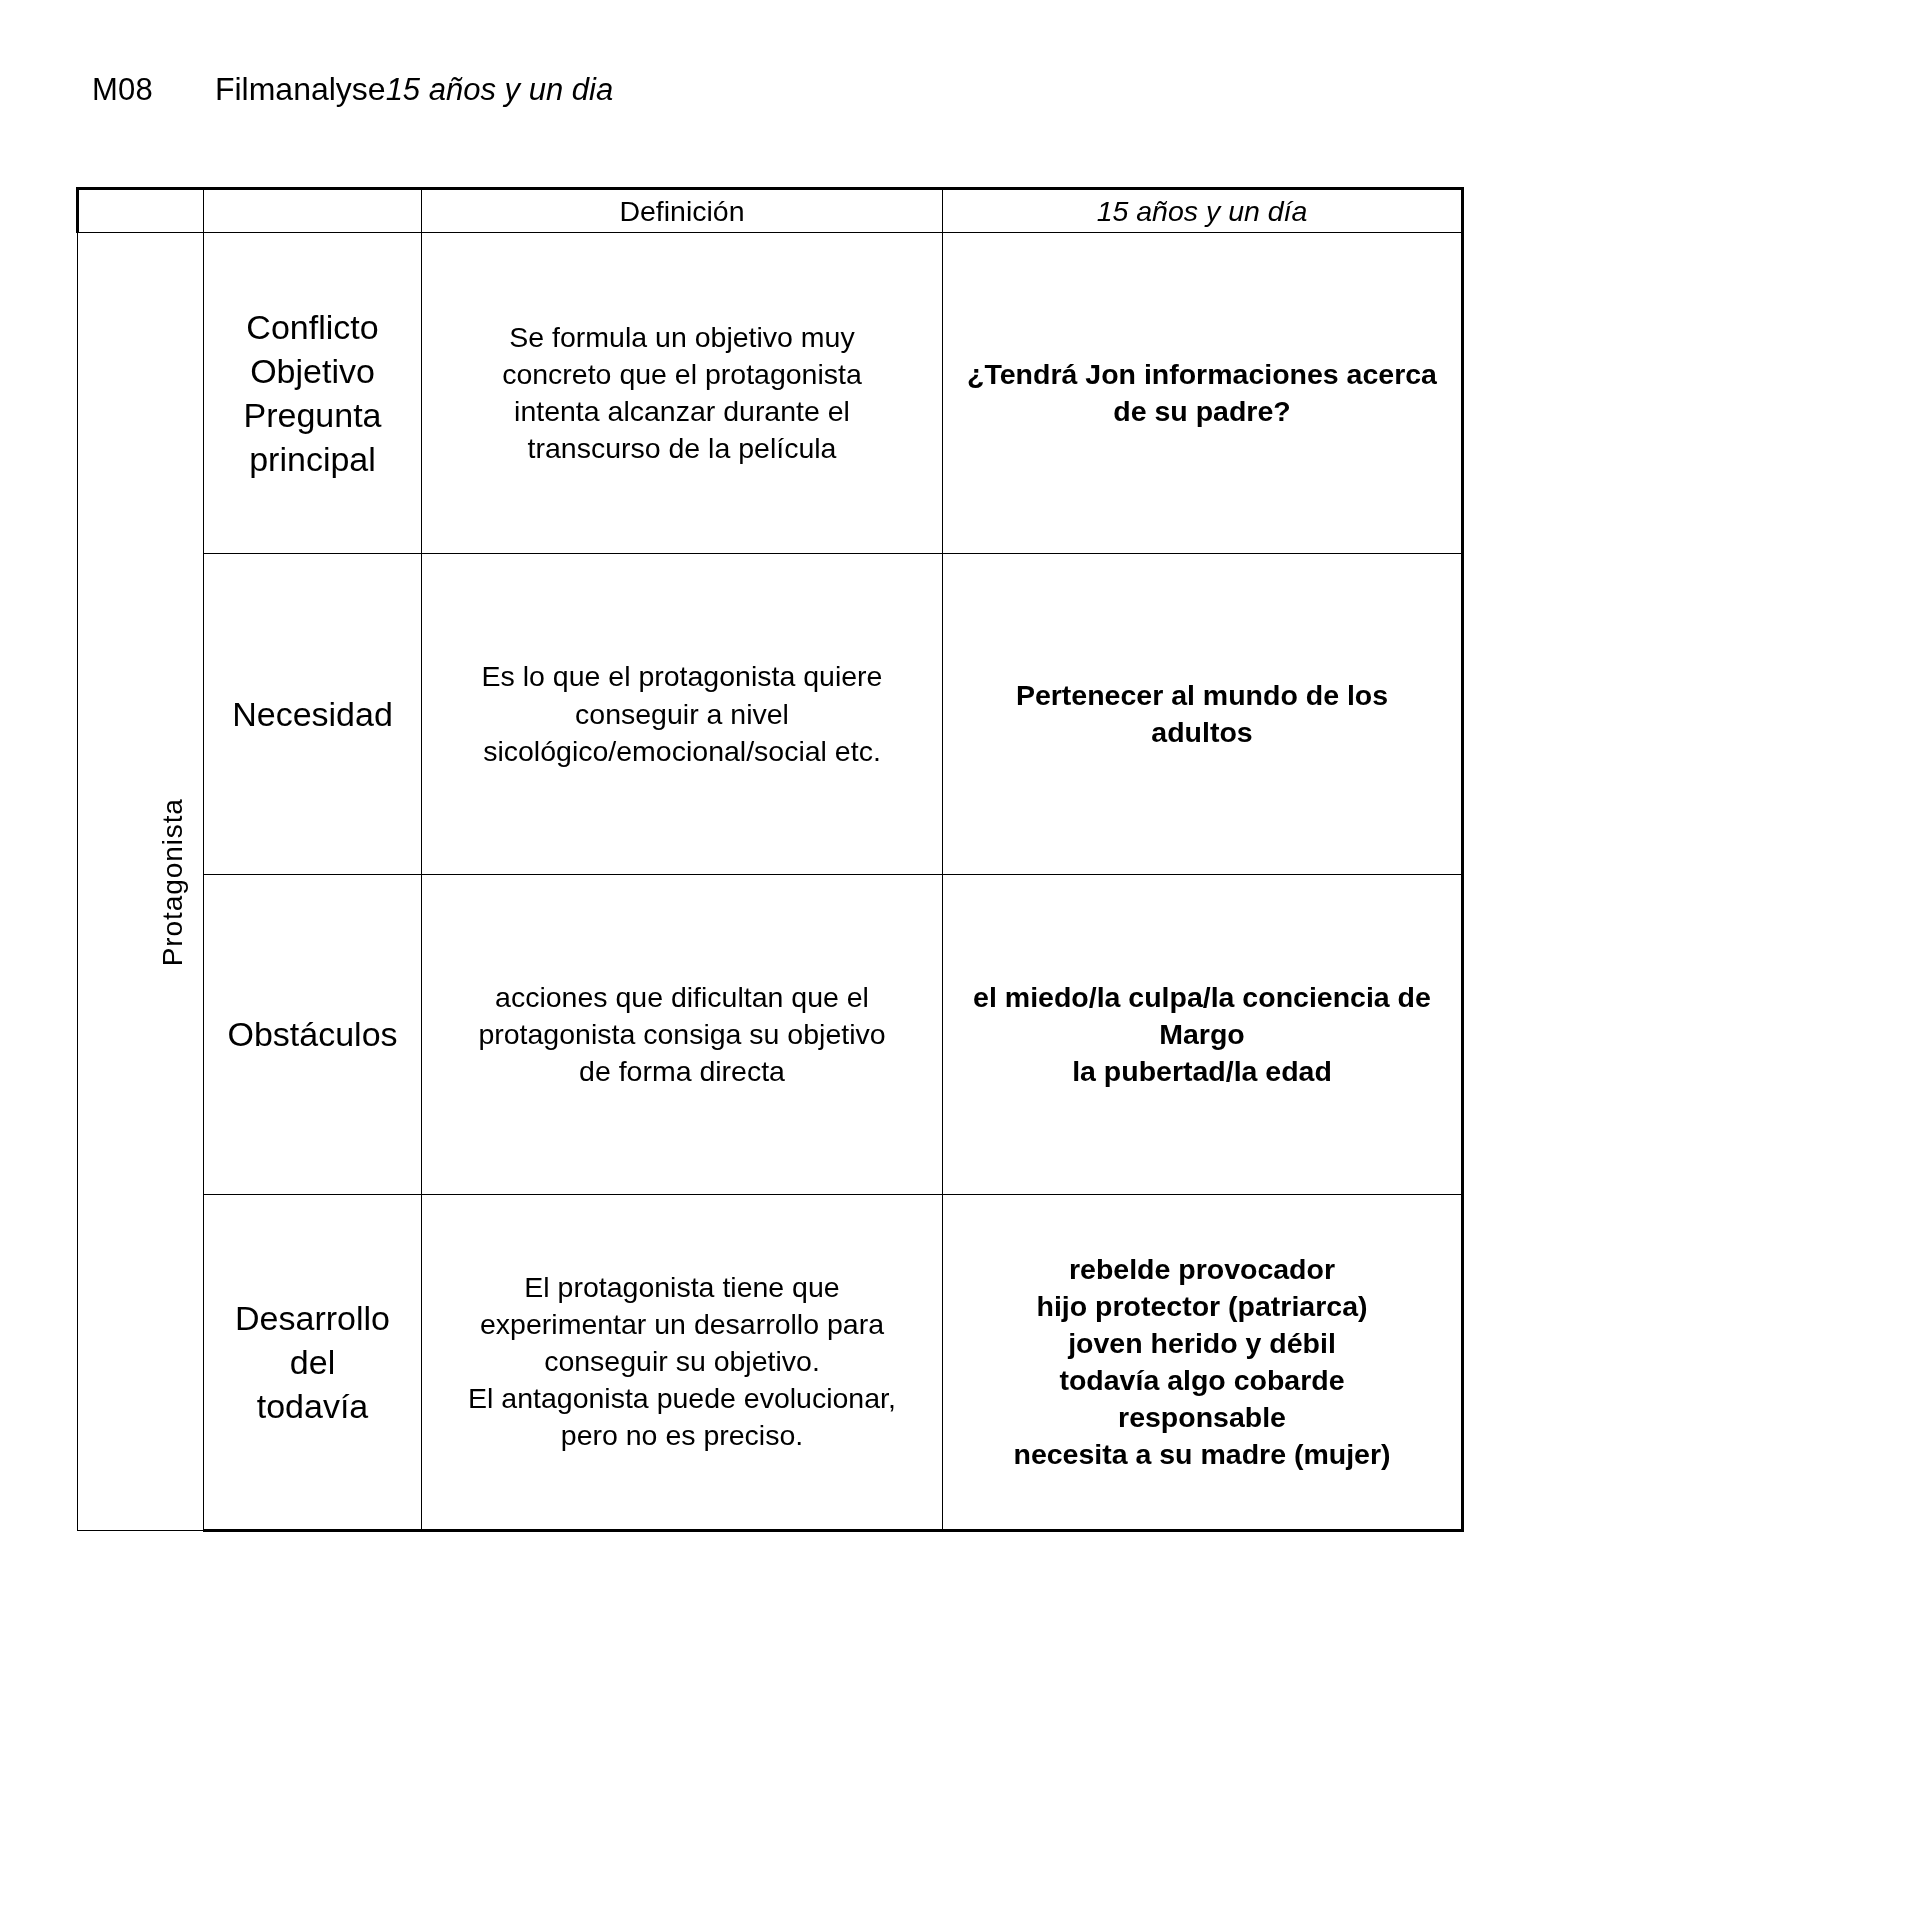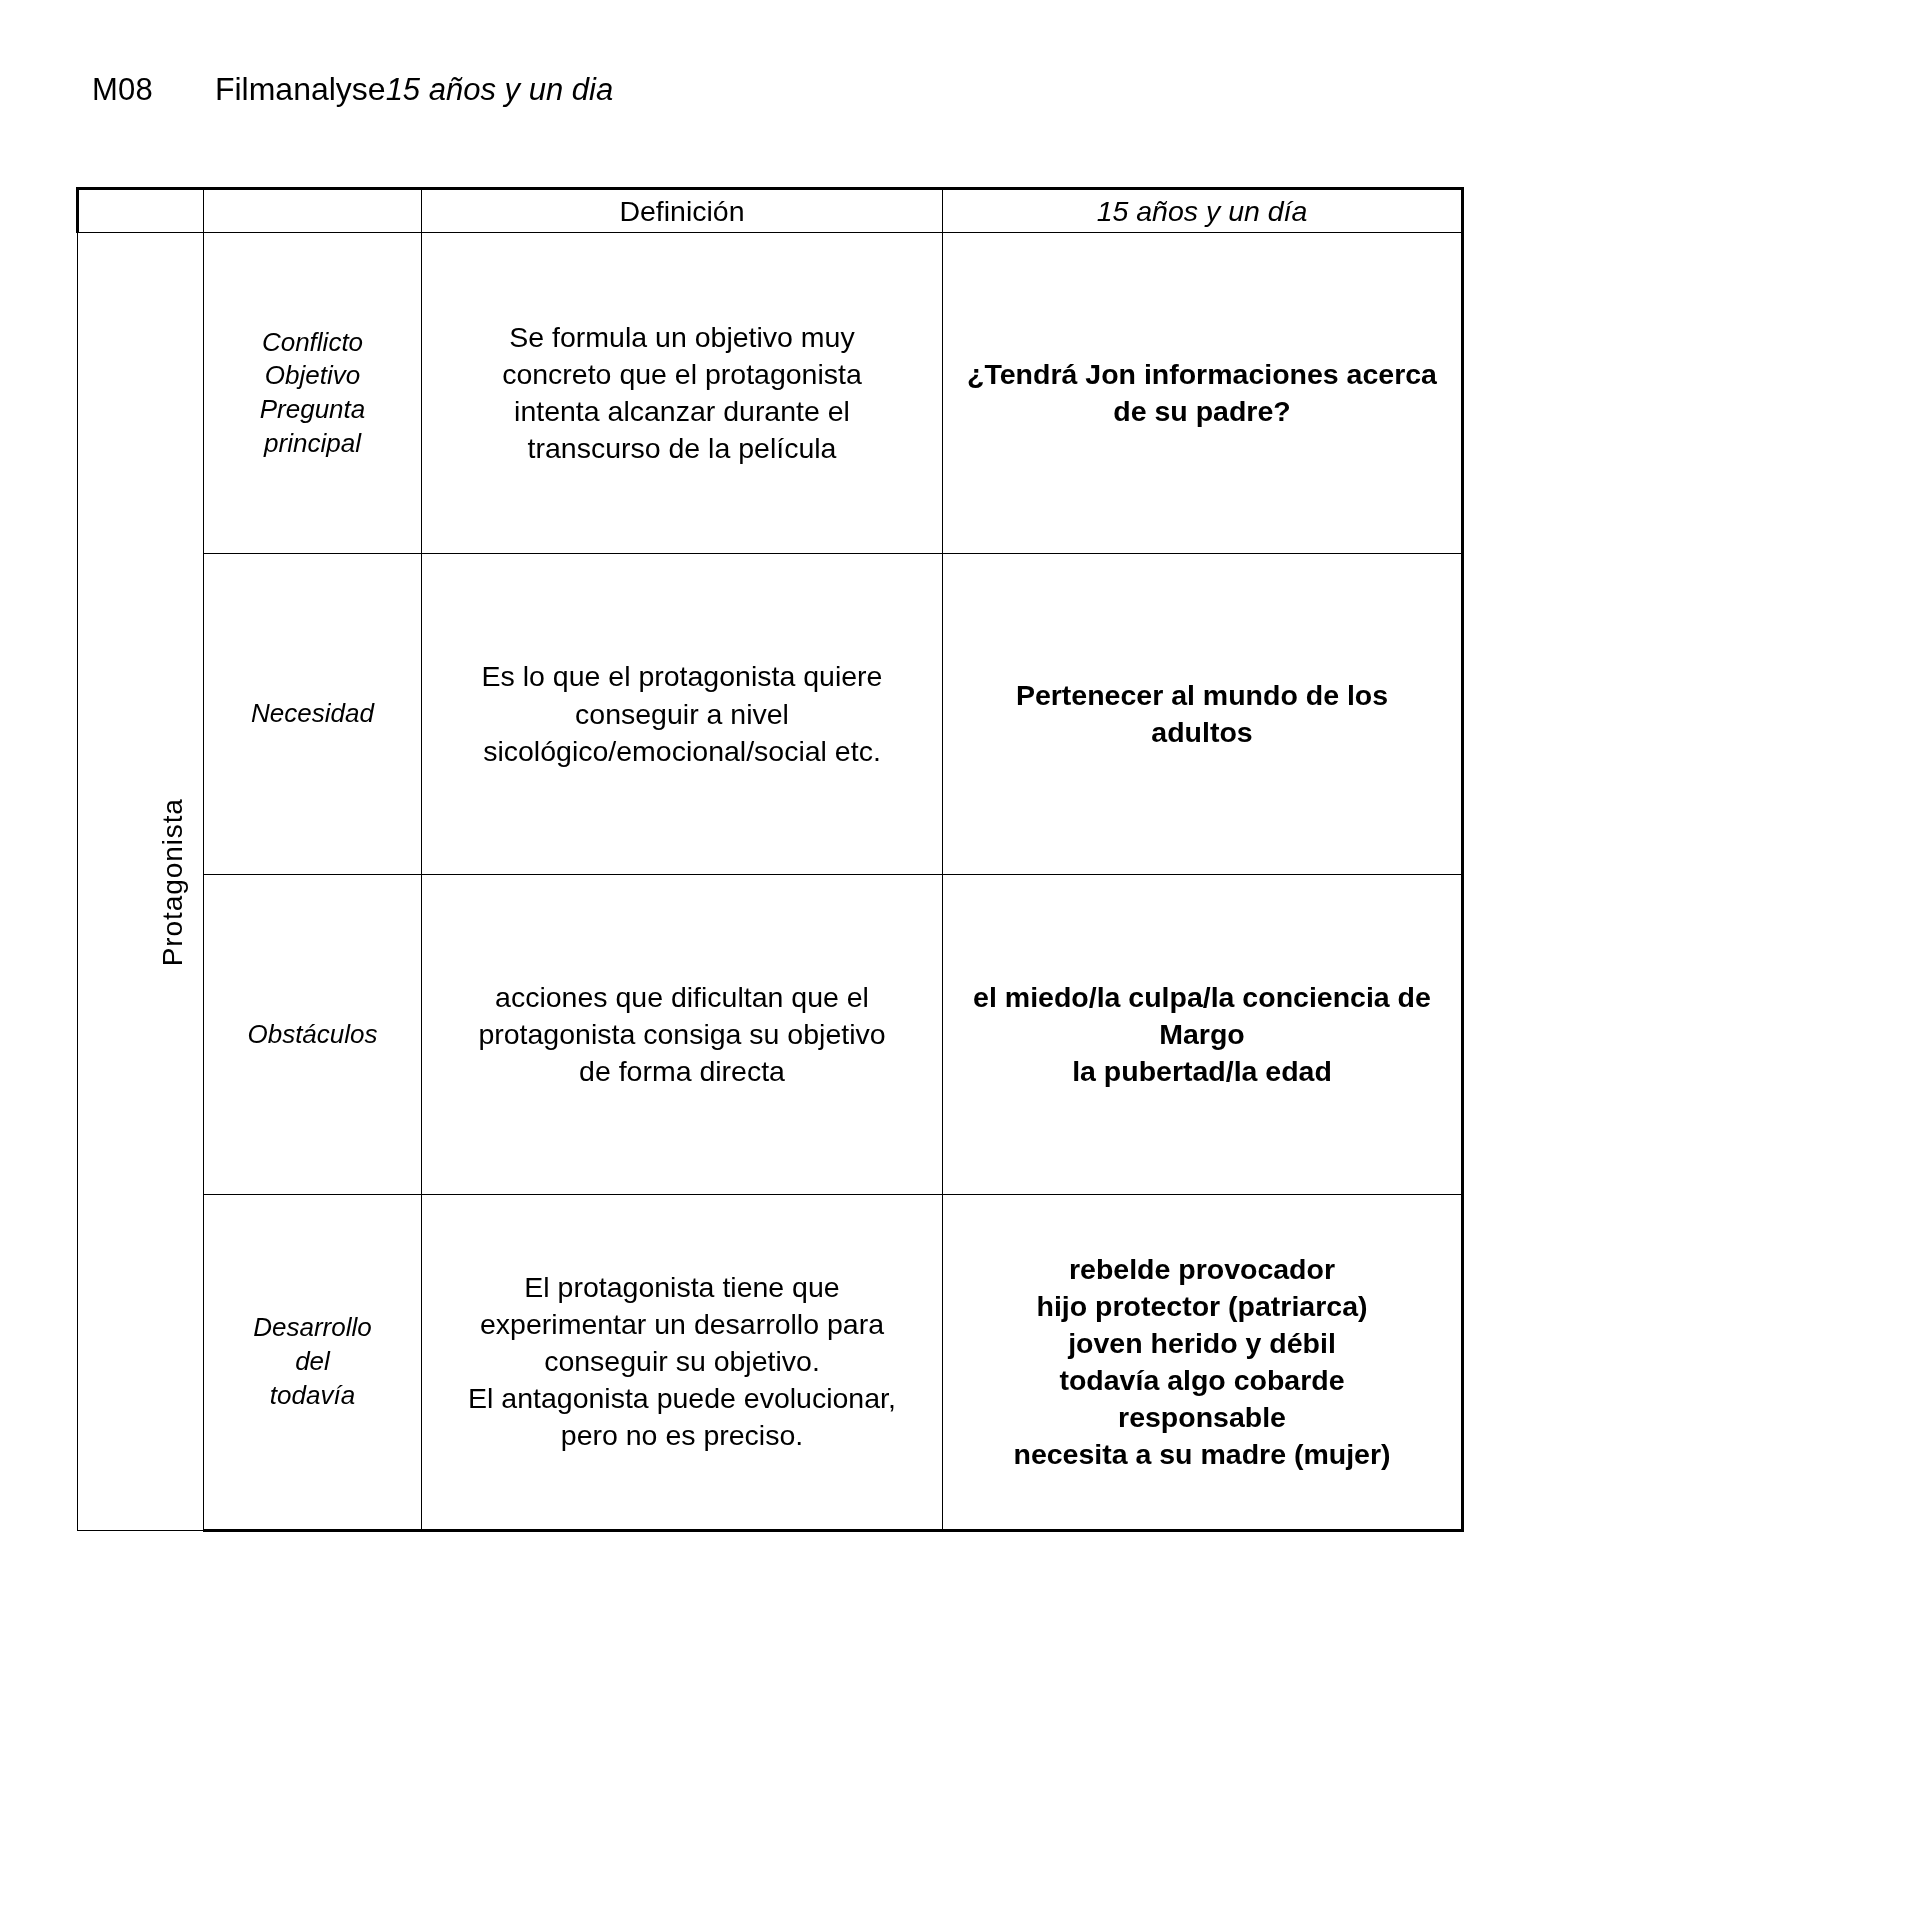--- a/index.html
+++ b/index.html
@@ -91,21 +91,21 @@
     letter-spacing: 0.9px;
   }
 
   
   .body-row td {
     text-align: center;
     font-size: 28.5px;
     line-height: 1.30;
     padding: 6.2px 10.8px;
   }
-  .body-row td.term-cell { font-size: 26px; font-style: italic; }
+  .body-row td.term-cell { font-size: 34px; }
   .body-row td.last-col  { border-right-width: 3.1px; font-weight: bold; }
   .body-row.last-row td  { border-bottom-width: 3.1px; }
 
   .r1 td { height: 308px; }
   .r2 td { height: 307px; }
   .r3 td { height: 307px; }
   .r4 td { height: 321px; }
 
   .cell-lines span { display: block; }
 </style>

